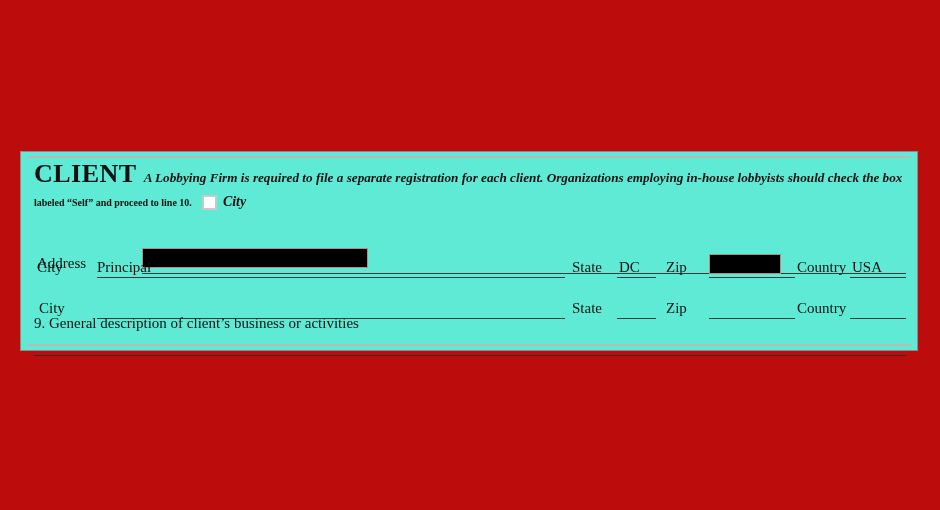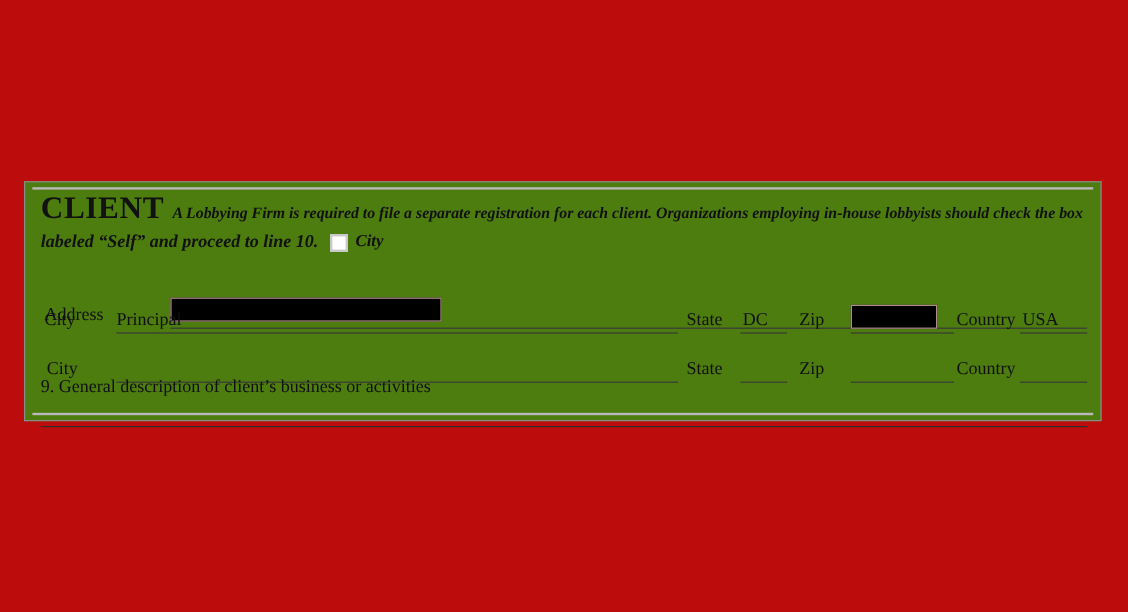--- a/index.html
+++ b/index.html
@@ -21,21 +21,21 @@
     background: #bd0c0c;
   }
 
   
   #form-sheet {
     position: absolute;
     left: 20px;
     top: 151px;
     width: 898px;
     height: 200px;
-    background: #4d7c0f;
+    background: #5eead4;
     border: 1px solid #8a8a8a;
     box-sizing: border-box;
     color: #111111;
   }
 
   
   .sheet-top-rule {
     position: absolute;
     left: 6px;
     top: 4px;
@@ -74,23 +74,22 @@
     position: absolute;
     left: 13px;
     top: 40px;
     width: 500px;
     height: 20px;
     white-space: nowrap;
     display: flex;
     align-items: center;
   }
   .header-note2 {
-    font-style: italic;
-    font-weight: bold;
-    font-size: 15px;
+    font-weight: bold;
+    font-size: 10px;
   }
   .self-checkbox {
     display: inline-block;
     width: 15px;
     height: 15px;
     border: 2px solid #c9c9c9;
     background: #ffffff;
     box-sizing: border-box;
     margin: 0 6px 0 10px;
     vertical-align: middle;

